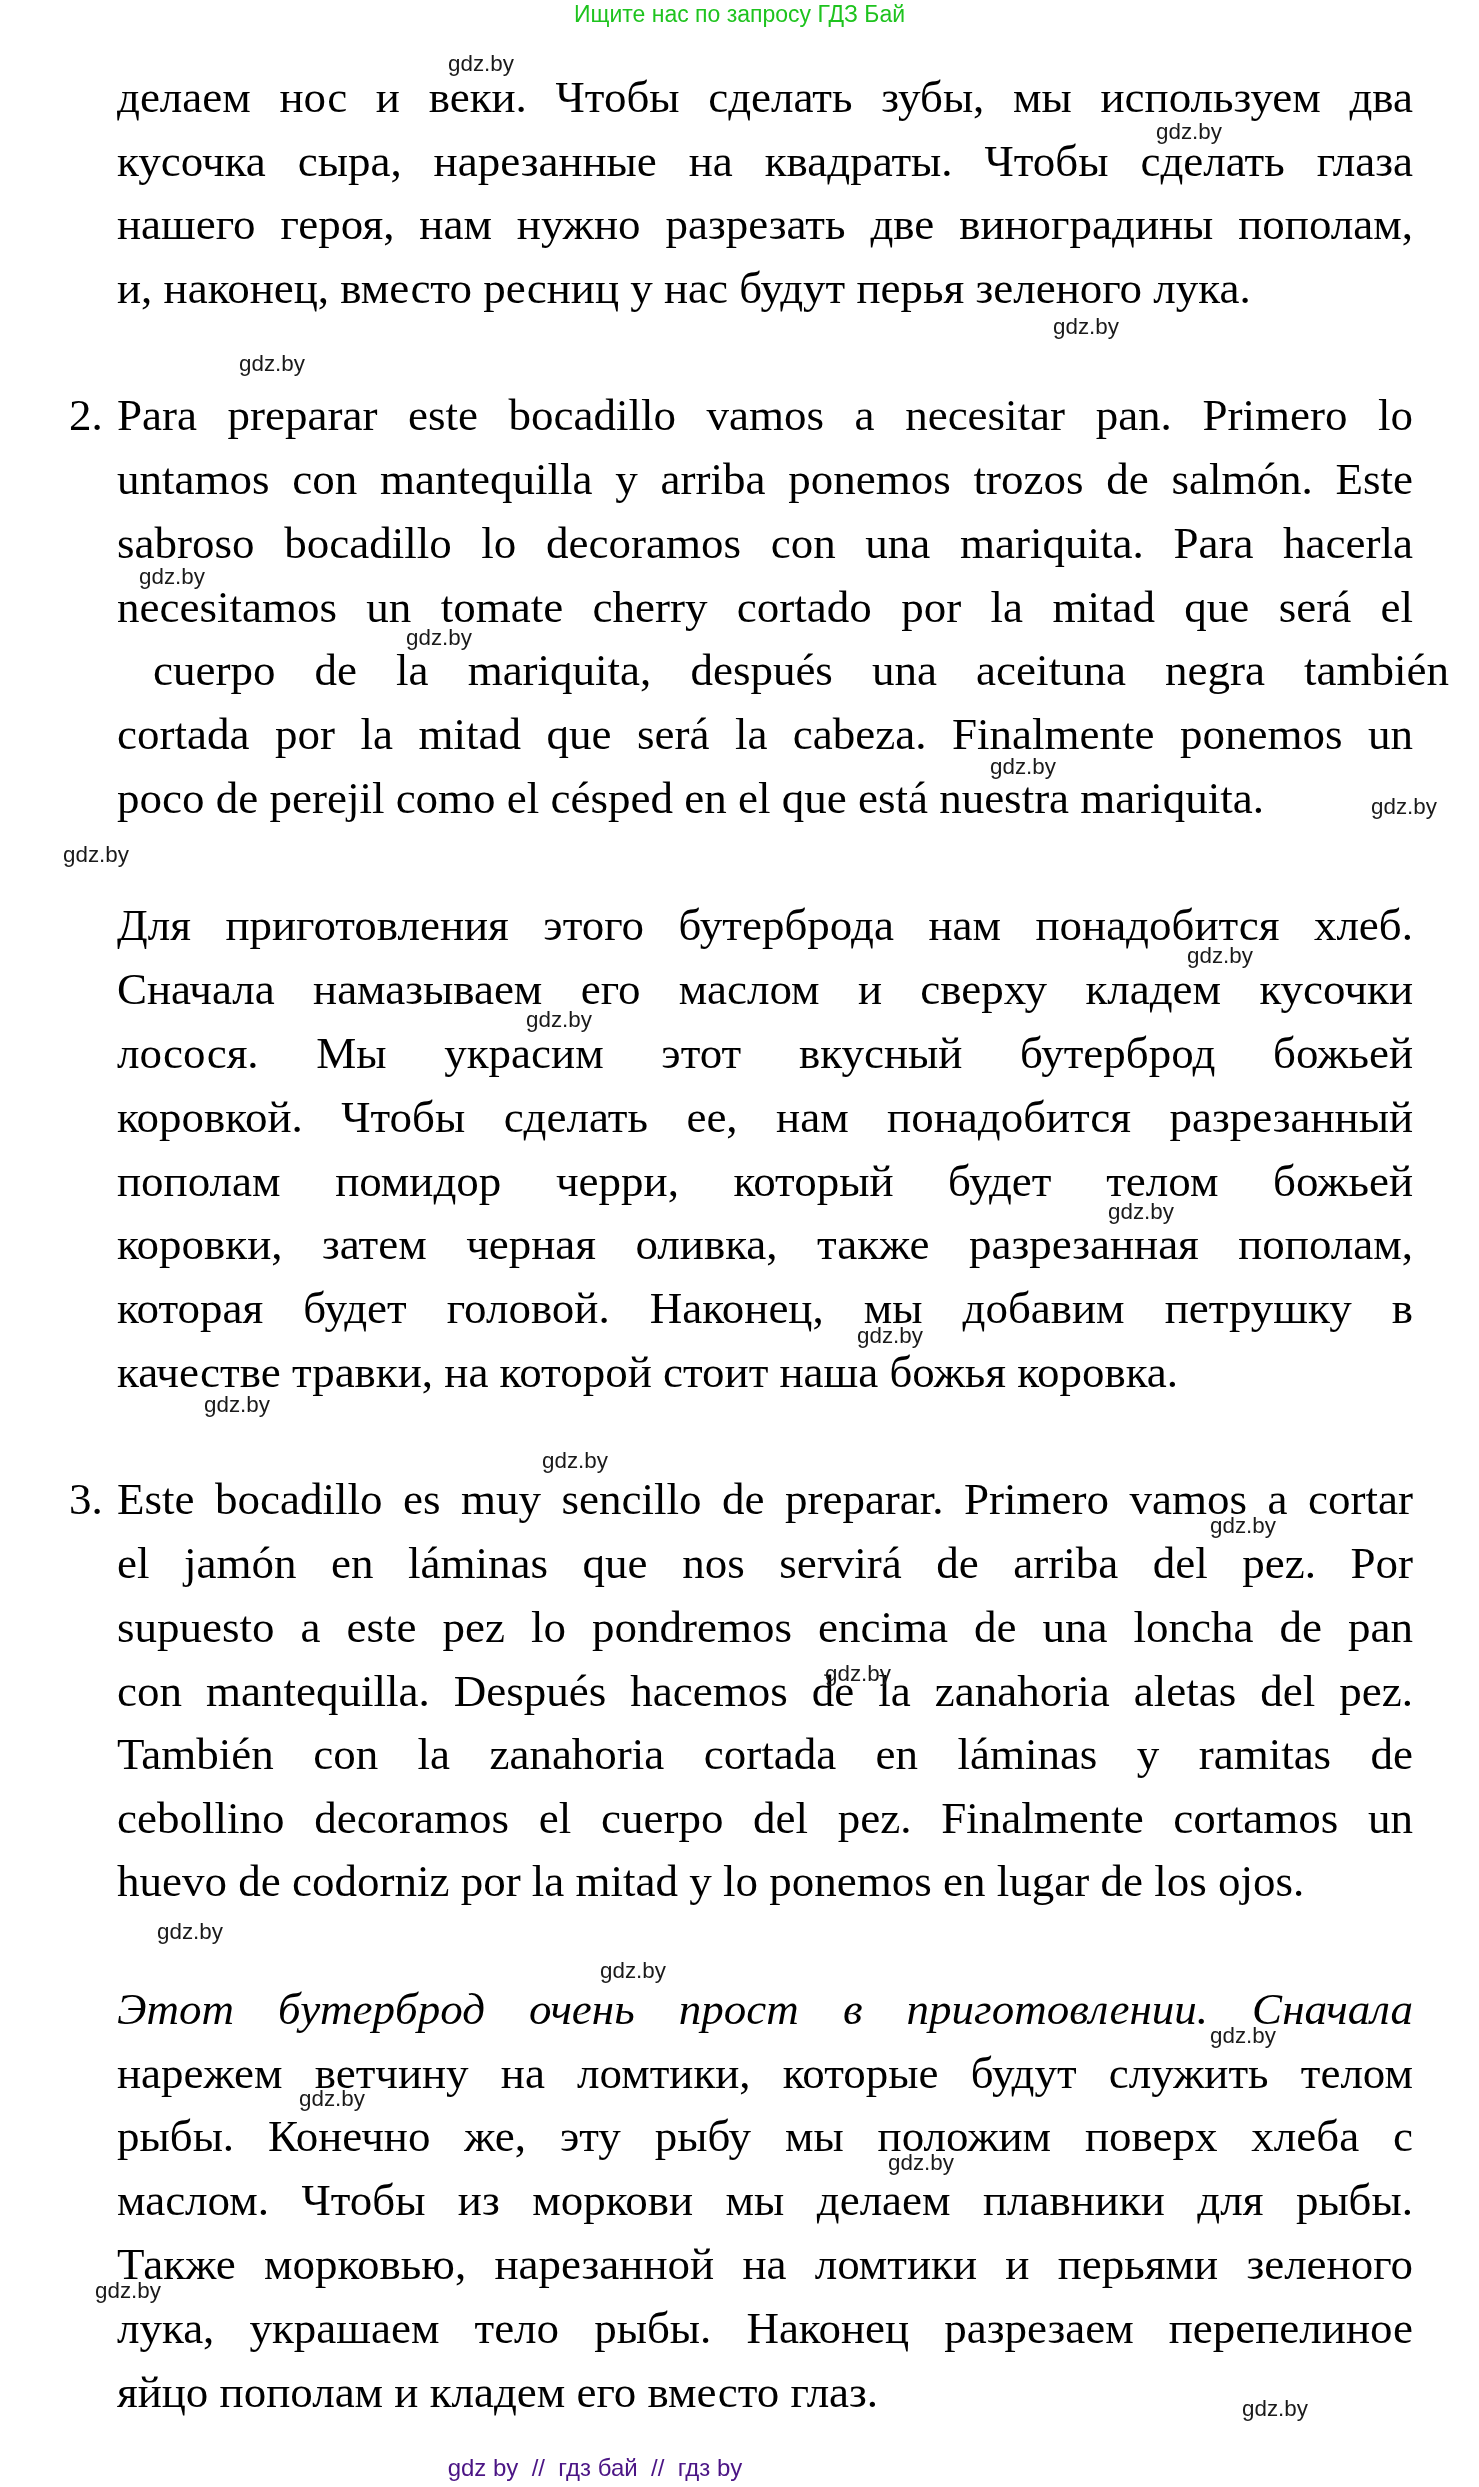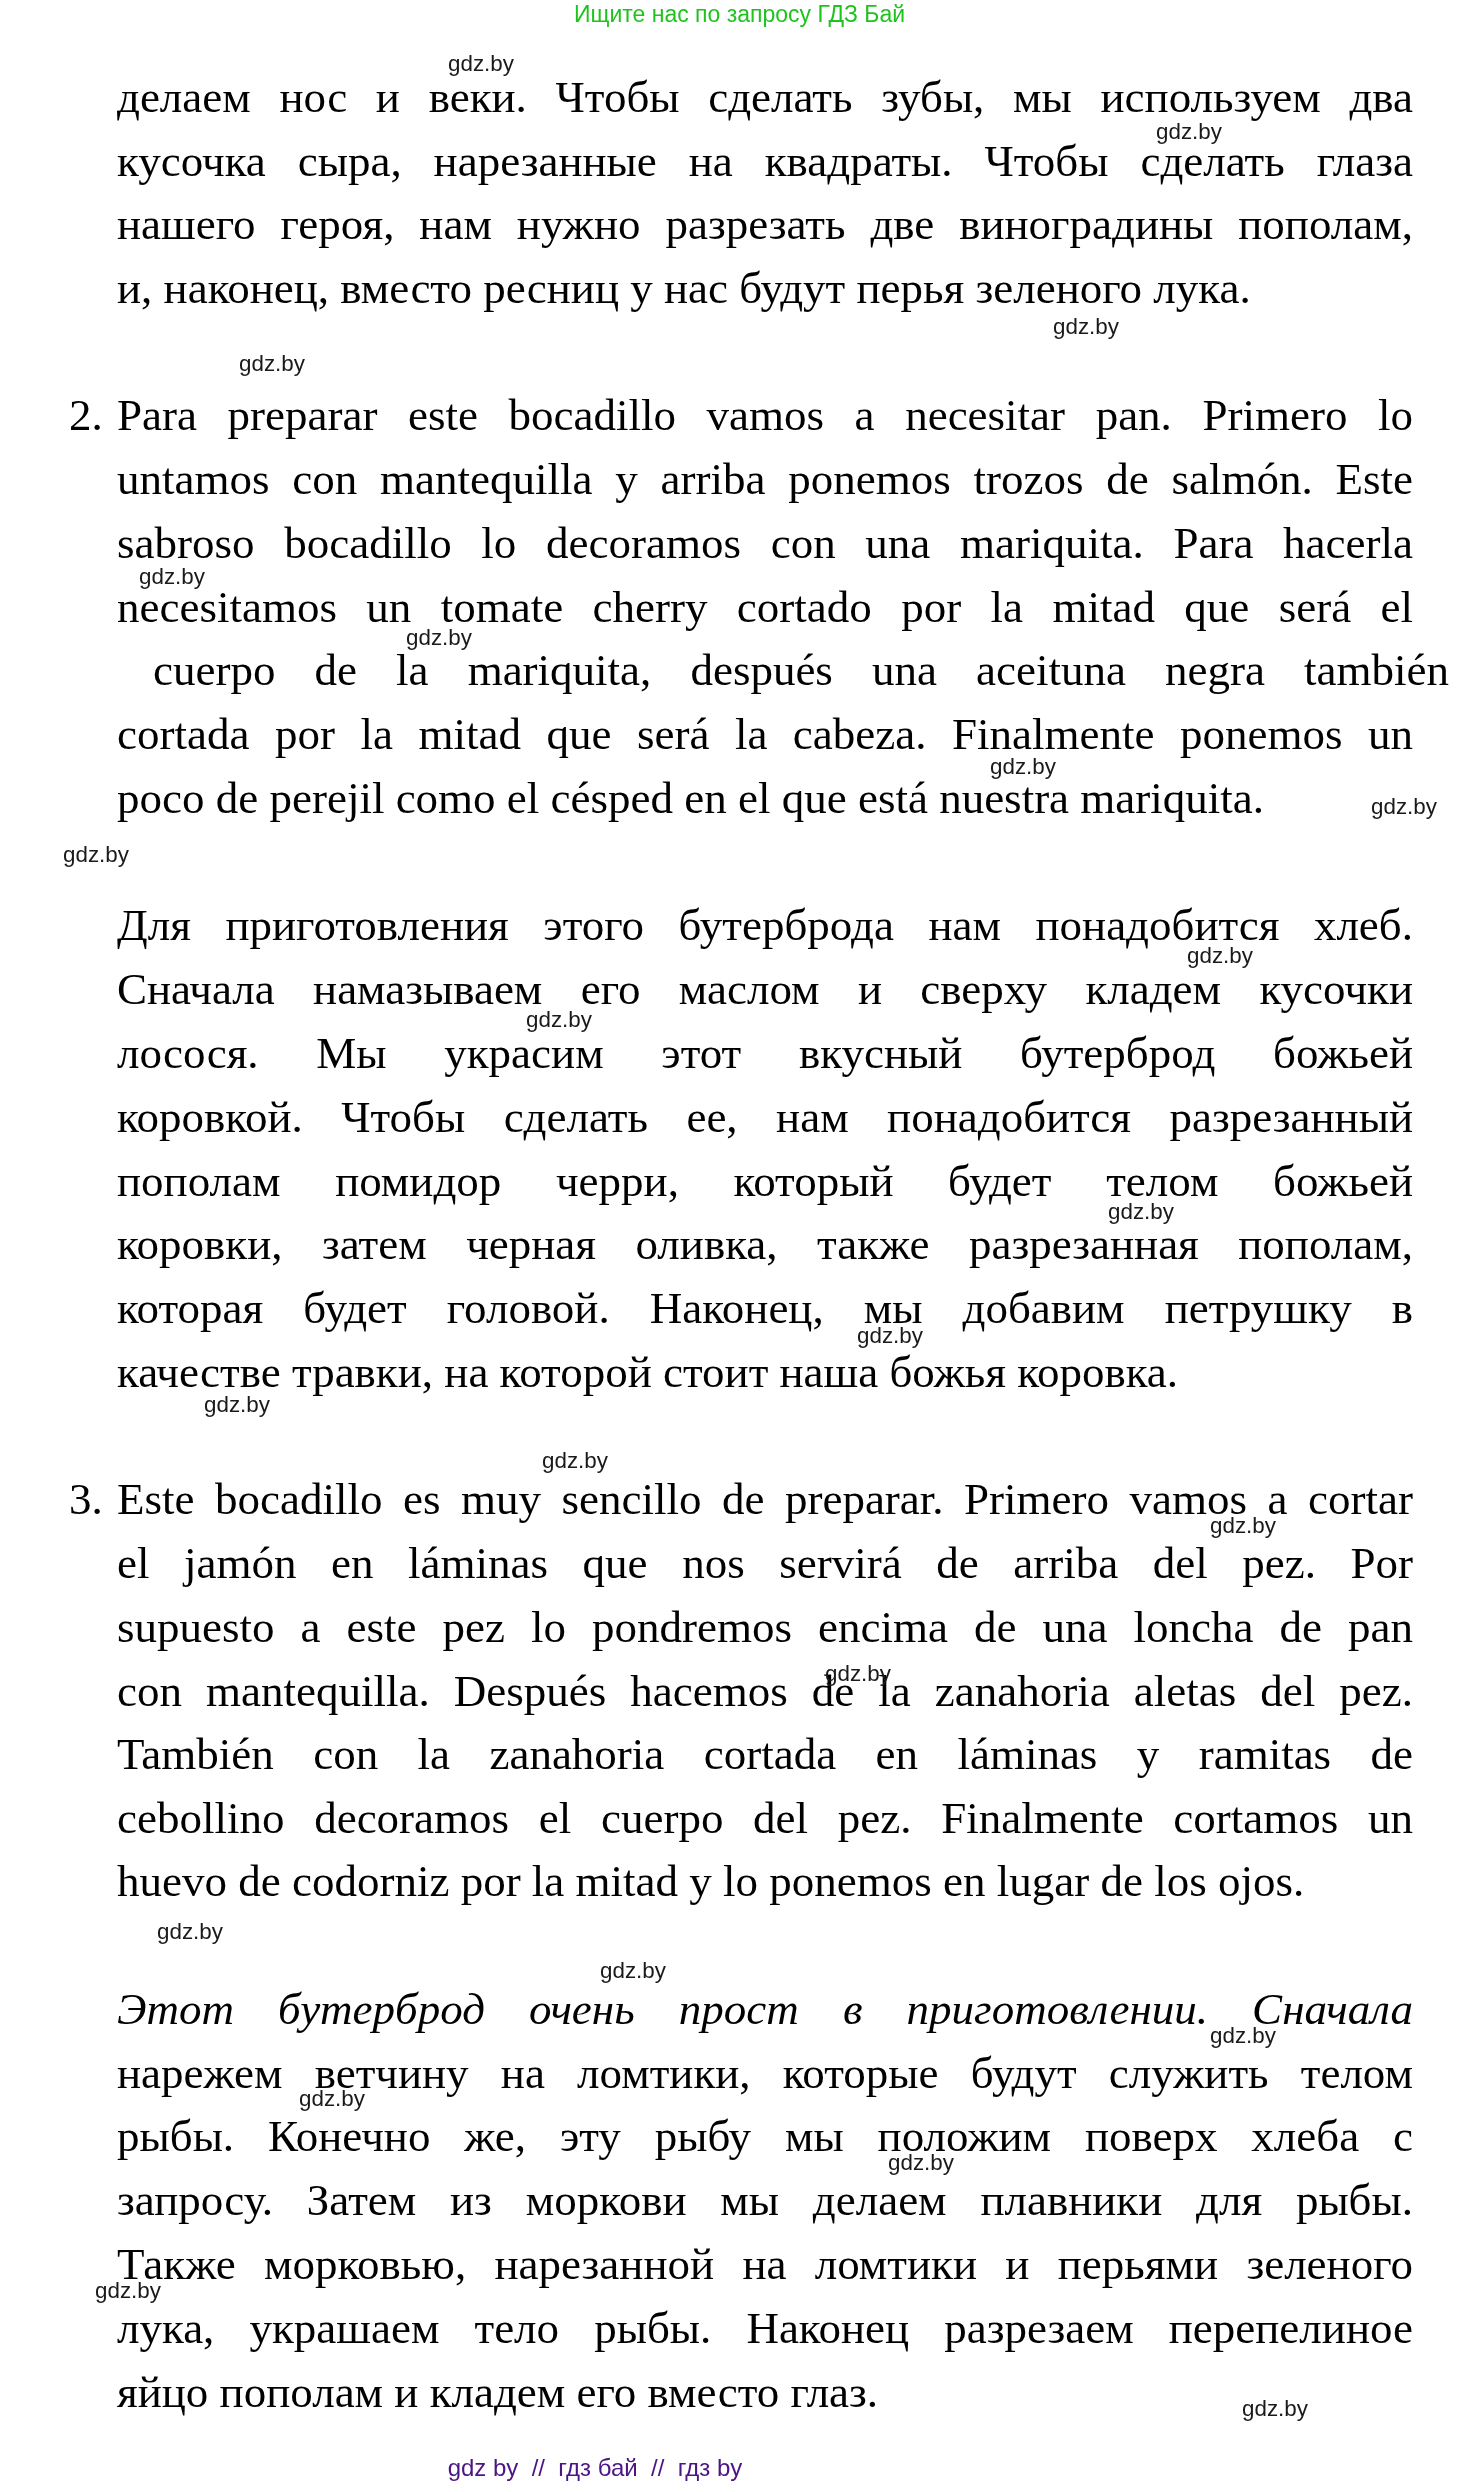--- a/index.html
+++ b/index.html
@@ -117,21 +117,21 @@
   <div class="line" style="top: 1660px; white-space: normal;">con mantequilla. Después hacemos de la zanahoria aletas del pez.</div>
   <div class="line" style="top: 1723px; white-space: normal;">También con la zanahoria cortada en láminas  y ramitas de</div>
   <div class="line" style="top: 1787px; white-space: normal;">cebollino decoramos el cuerpo del pez. Finalmente cortamos un</div>
   <div class="line last" style="top:1850px">huevo de codorniz por la mitad y lo ponemos en lugar de los ojos.</div>
 </div>
 
 <div>
   <div class="line" style="top: 1978px; white-space: normal; font-style: italic;">Этот бутерброд очень прост в приготовлении. Сначала</div>
   <div class="line" style="top: 2042px; white-space: normal;">нарежем ветчину на ломтики, которые будут служить телом</div>
   <div class="line" style="top: 2105px; white-space: normal;">рыбы. Конечно же, эту рыбу мы положим поверх хлеба с</div>
-  <div class="line" style="top: 2169px; white-space: normal;">запросу. Затем из моркови мы делаем плавники для рыбы.</div>
+  <div class="line" style="top: 2169px; white-space: normal;">маслом. Чтобы из моркови мы делаем плавники для рыбы.</div>
   <div class="line" style="top: 2233px; white-space: normal;">Также морковью, нарезанной на ломтики и перьями зеленого</div>
   <div class="line" style="top: 2297px; white-space: normal;">лука, украшаем тело рыбы. Наконец разрезаем перепелиное</div>
   <div class="line last" style="top:2361px">яйцо пополам и кладем его вместо глаз.</div>
 </div>
 
 <div>
   <div class="wm" style="left:448px;top:51px">gdz.by</div>
   <div class="wm" style="left:1156px;top:119px">gdz.by</div>
   <div class="wm" style="left:1053px;top:314px">gdz.by</div>
   <div class="wm" style="left:239px;top:351px">gdz.by</div>

